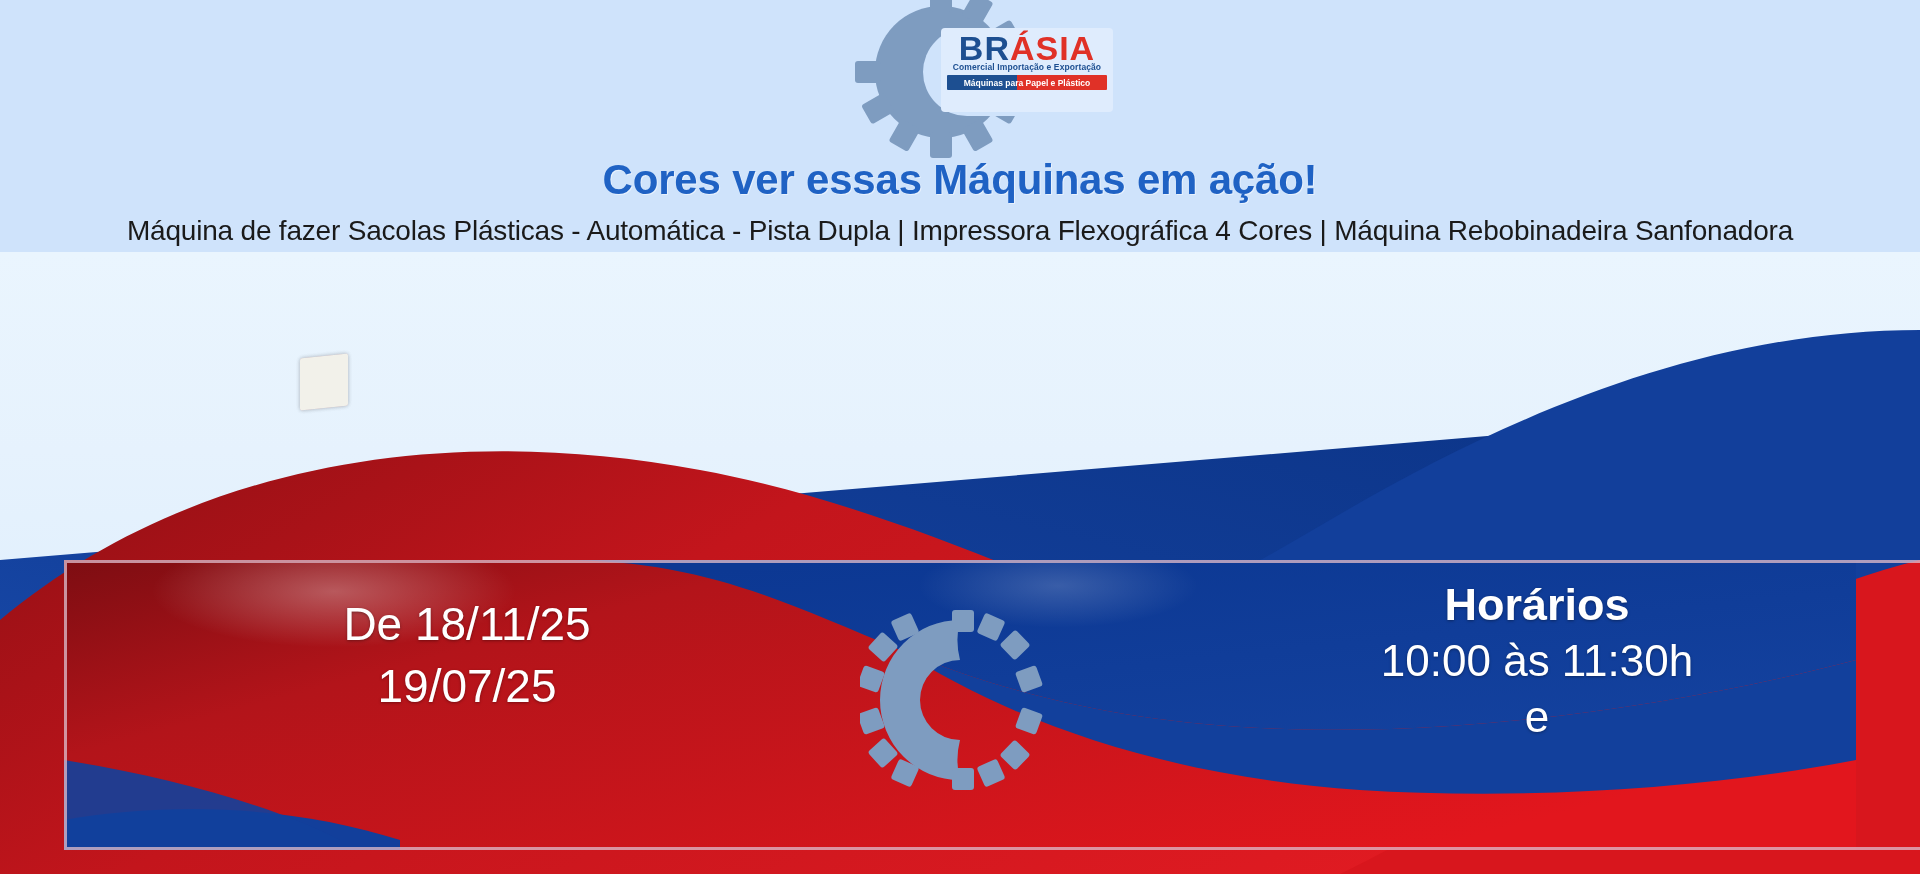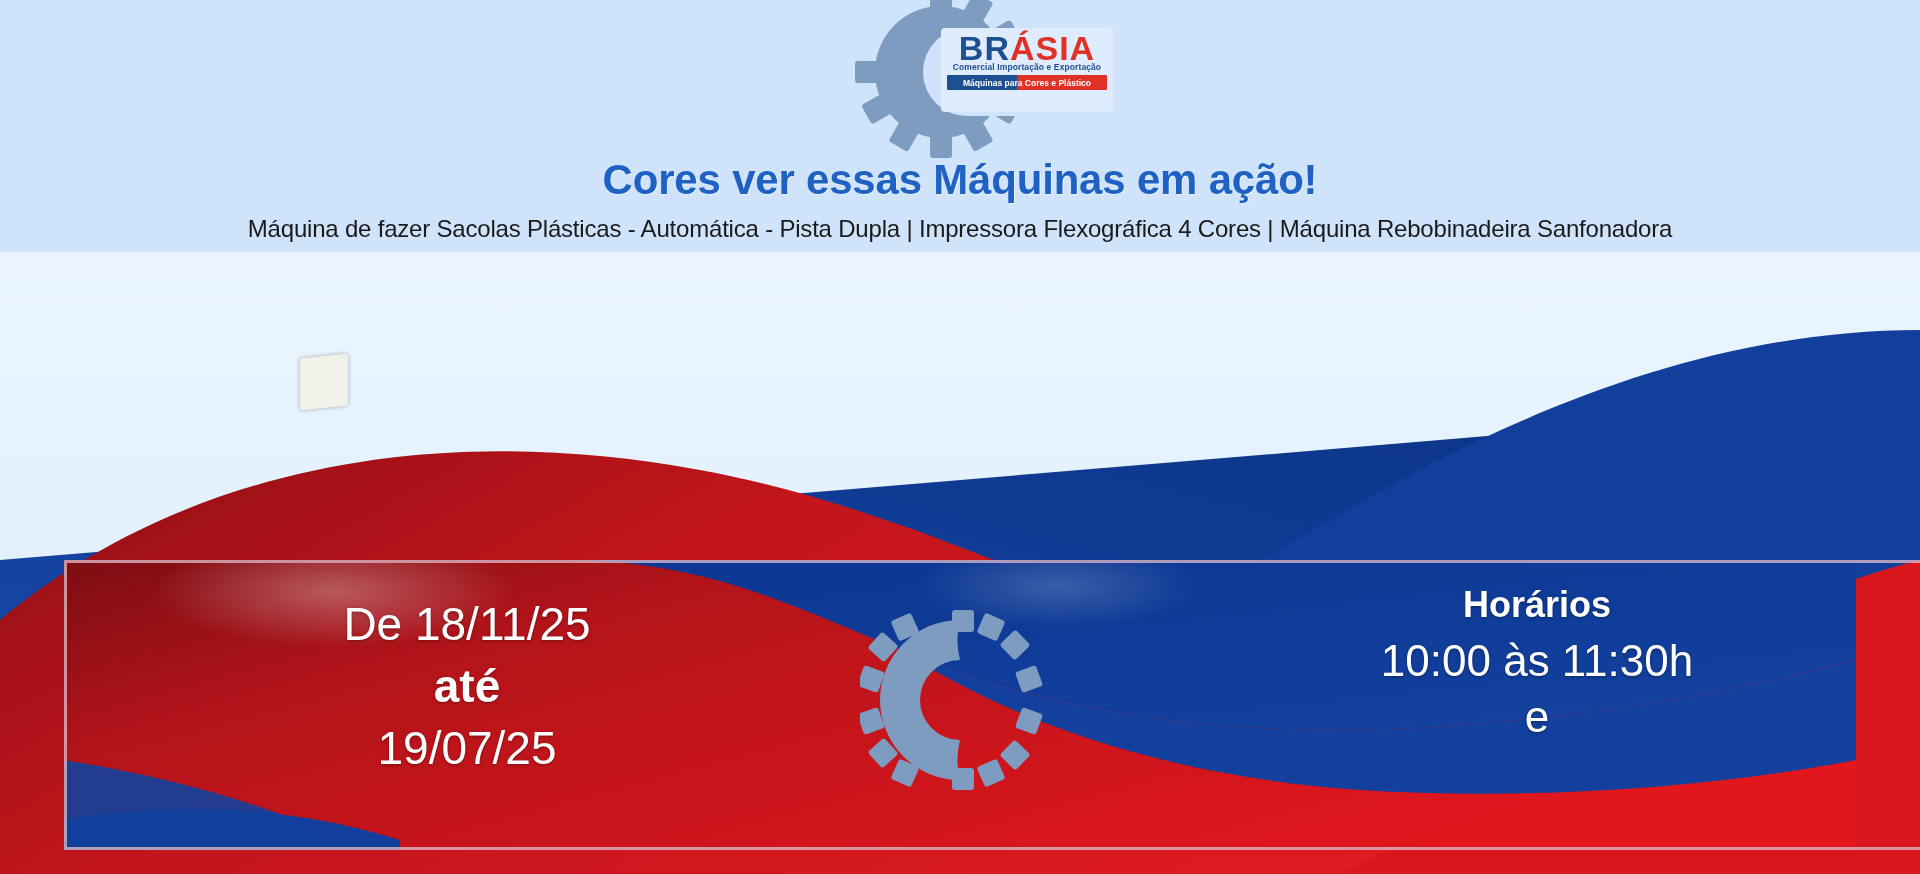--- a/index.html
+++ b/index.html
@@ -43,21 +43,21 @@
   .logo-bar span{font-size:8.5px;color:#ffffff;font-weight:700;white-space:nowrap;}
 
   .headline{
     position:absolute;left:0;top:156px;width:1920px;text-align:center;
     font-size:42px;font-weight:700;color:#1f62c4;letter-spacing:-.2px;
     text-shadow:1px 1px 0 rgba(255,255,255,.5);
     font-family:"Liberation Sans",sans-serif;
   }
   .subline{
     position:absolute;left:0;top:215px;width:1920px;text-align:center;
-    font-size:24px;color:#1a1a1a;font-weight:400;letter-spacing:-.2px;
+    font-size:28px;color:#1a1a1a;font-weight:400;letter-spacing:-.2px;
     font-family:"Liberation Sans",sans-serif;white-space:nowrap;
   }
 
   
   .photoband{
     position:absolute;left:0;top:252px;width:1920px;height:330px;
     background:linear-gradient(180deg,#eaf5fe 0%,#e6f2fd 60%,#e2f0fd 100%);
     z-index:2;overflow:hidden;
   }
 
@@ -144,21 +144,21 @@
   .dates .bold{font-weight:700;}
 
   .gear-mid{position:absolute;left:860px;top:610px;width:200px;height:180px;z-index:9;}
 
   .times{
     position:absolute;left:1180px;top:14px;width:580px;text-align:center;
     color:#ffffff;font-size:44px;line-height:56px;font-weight:400;
     text-shadow:0 1px 3px rgba(0,0,0,.35);
     font-family:"Liberation Sans",sans-serif;
   }
-  .times .title{font-weight:700;font-size:36px;display:block;}
+  .times .title{font-weight:700;font-size:45px;display:block;}
 </style>
 </head>
 <body>
 
 <div class="stage">
 
   <div class="photoband"></div>
 
   <svg class="swoosh-layer" viewBox="0 0 1920 874" preserveAspectRatio="none">
     <defs>
@@ -268,21 +268,20 @@
     <div class="cab2top"></div>
     <div class="cab2"></div>
     <div class="rollW"></div>
   </div>
 
   <div class="panel">
     <div class="gloss"></div>
 
     <div class="dates">
       <div>De 18/11/25</div>
-      <div class="bold">até</div>
       <div>19/07/25</div>
     </div>
 
     <div class="times">
       <span class="title">Horários</span>
       <div>10:00 às 11:30h</div>
       <div>e</div>
     </div>
   </div>
 
@@ -328,21 +327,21 @@
           </g>
           <circle cx="112" cy="86" r="44" fill="#cfe3fb"></circle>
           <rect x="112" y="42" width="70" height="88" fill="#cfe3fb"></rect>
         </g>
       </svg>
 
       <div class="logo-card">
         <div class="brasia"><span class="br">BR</span><span class="asia">ÁSIA</span></div>
         <div class="logo-sub">Comercial Importação e Exportação</div>
         <div class="logo-bar">
-          <span>Máquinas para Cores e Plástico</span>
+          <span>Máquinas para Papel e Plástico</span>
         </div>
       </div>
     </div>
 
     <div class="headline">Cores ver essas Máquinas em ação!</div>
     <div class="subline">Máquina de fazer Sacolas Plásticas - Automática - Pista Dupla | Impressora Flexográfica 4 Cores | Máquina Rebobinadeira Sanfonadora</div>
   </div>
 
 </div>
 

